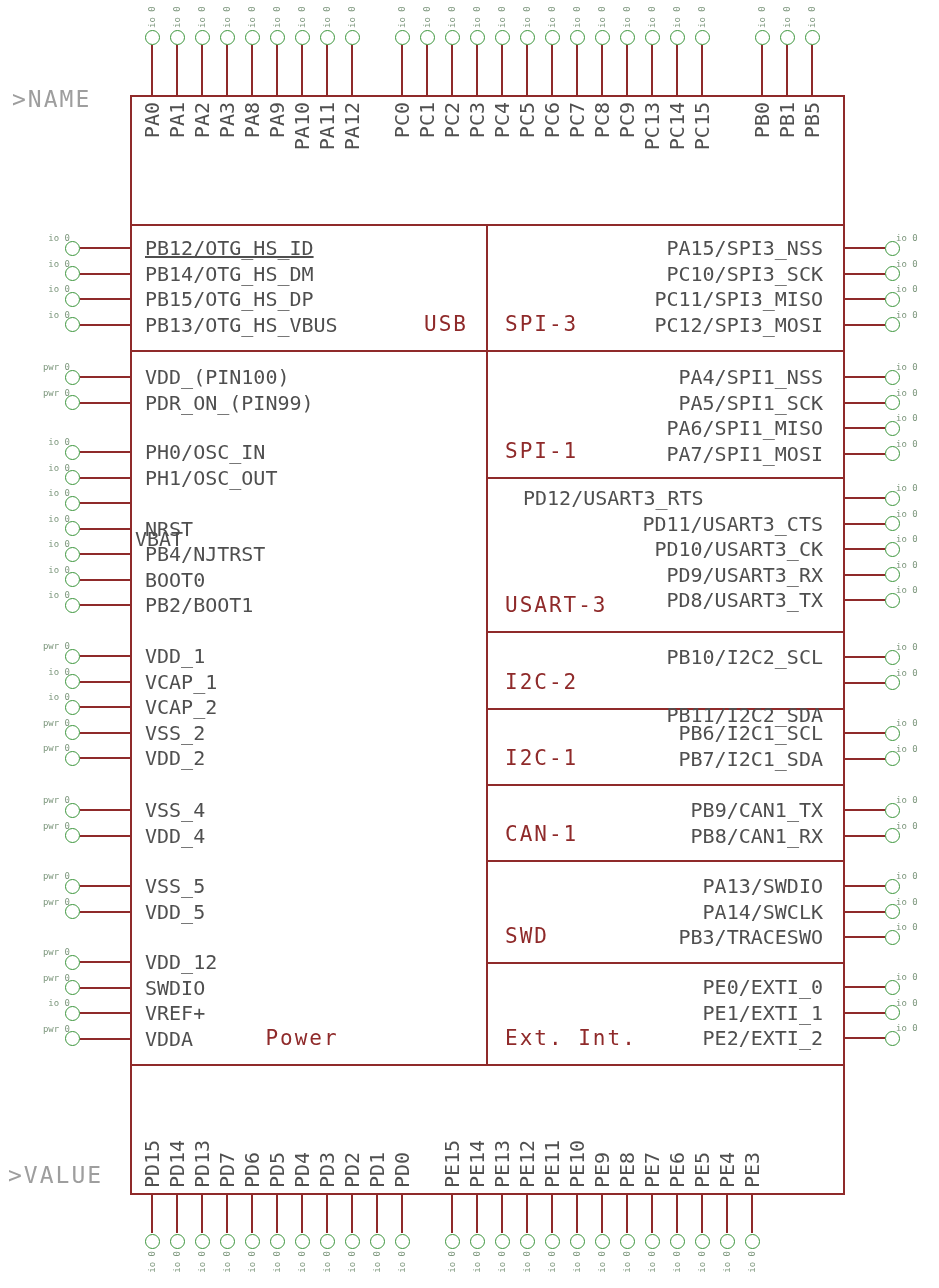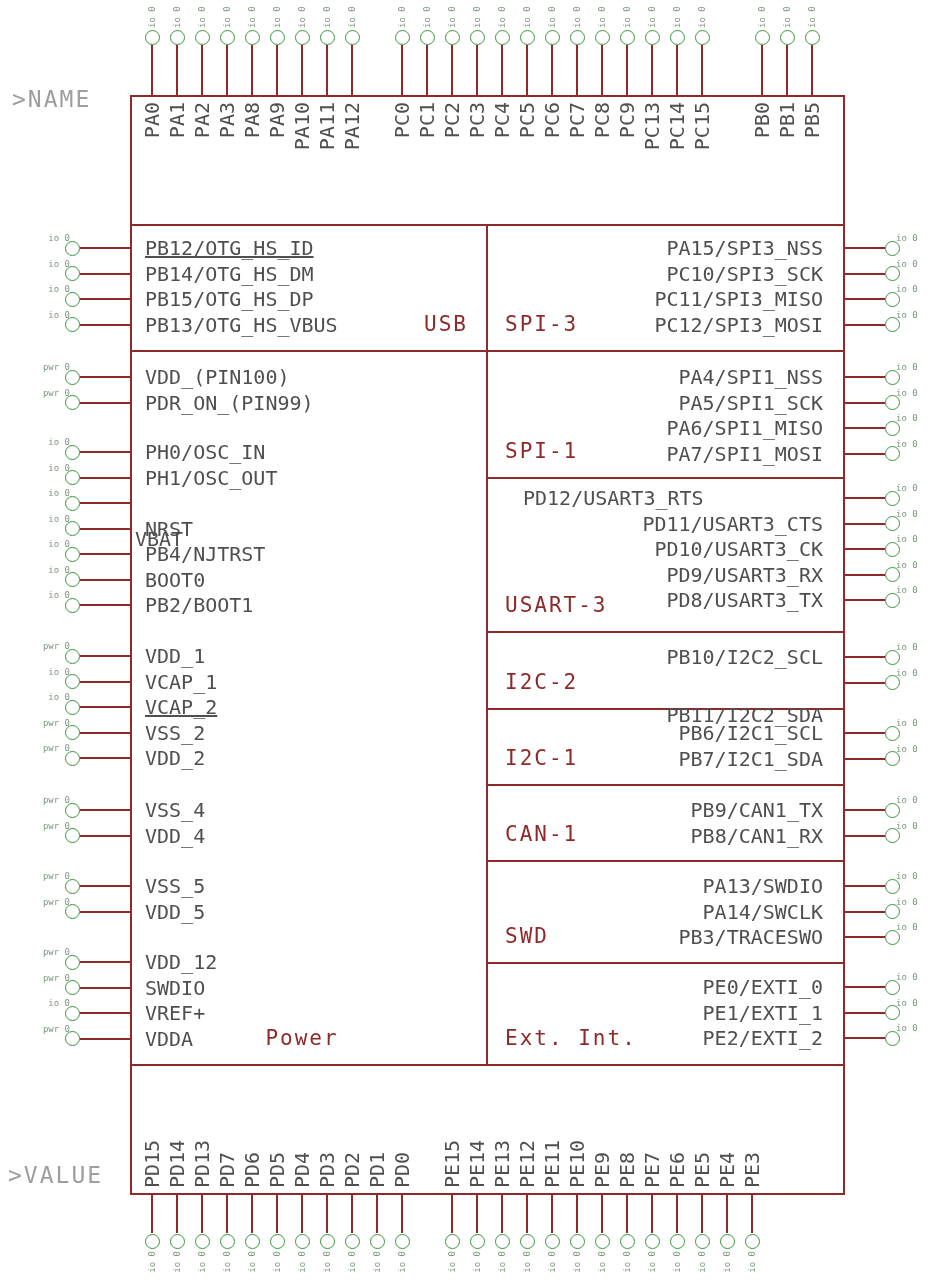--- a/index.html
+++ b/index.html
@@ -314,21 +314,21 @@
       <div class="pcircle" style="left: 64.5px; top: 648.5px;"></div>
       <div class="meta-h" style="left: 10px; top: 641px; width: 60px; text-align: right;">pwr 0</div>
       <div class="pname-h" style="left: 145px; top: 643px;">VDD_1</div>
       <div class="pline" style="left: 80px; top: 680.5px; width: 50px; height: 2px;"></div>
       <div class="pcircle" style="left: 64.5px; top: 674px;"></div>
       <div class="meta-h" style="left: 10px; top: 666.5px; width: 60px; text-align: right;">io 0</div>
       <div class="pname-h" style="left: 145px; top: 668.5px;">VCAP_1</div>
       <div class="pline" style="left: 80px; top: 706px; width: 50px; height: 2px;"></div>
       <div class="pcircle" style="left: 64.5px; top: 699.5px;"></div>
       <div class="meta-h" style="left: 10px; top: 692px; width: 60px; text-align: right;">io 0</div>
-      <div class="pname-h" style="left: 145px; top: 694px; text-decoration: underline;">VCAP_2</div>
+      <div class="pname-h" style="left: 145px; top: 694px;">VCAP_2</div>
       <div class="pline" style="left: 80px; top: 731.5px; width: 50px; height: 2px;"></div>
       <div class="pcircle" style="left: 64.5px; top: 725px;"></div>
       <div class="meta-h" style="left: 10px; top: 717.5px; width: 60px; text-align: right;">pwr 0</div>
       <div class="pname-h" style="left: 145px; top: 719.5px;">VSS_2</div>
       <div class="pline" style="left: 80px; top: 757px; width: 50px; height: 2px;"></div>
       <div class="pcircle" style="left: 64.5px; top: 750.5px;"></div>
       <div class="meta-h" style="left: 10px; top: 743px; width: 60px; text-align: right;">pwr 0</div>
       <div class="pname-h" style="left: 145px; top: 745px;">VDD_2</div>
       <div class="pline" style="left: 80px; top: 809px; width: 50px; height: 2px;"></div>
       <div class="pcircle" style="left: 64.5px; top: 802.5px;"></div>

